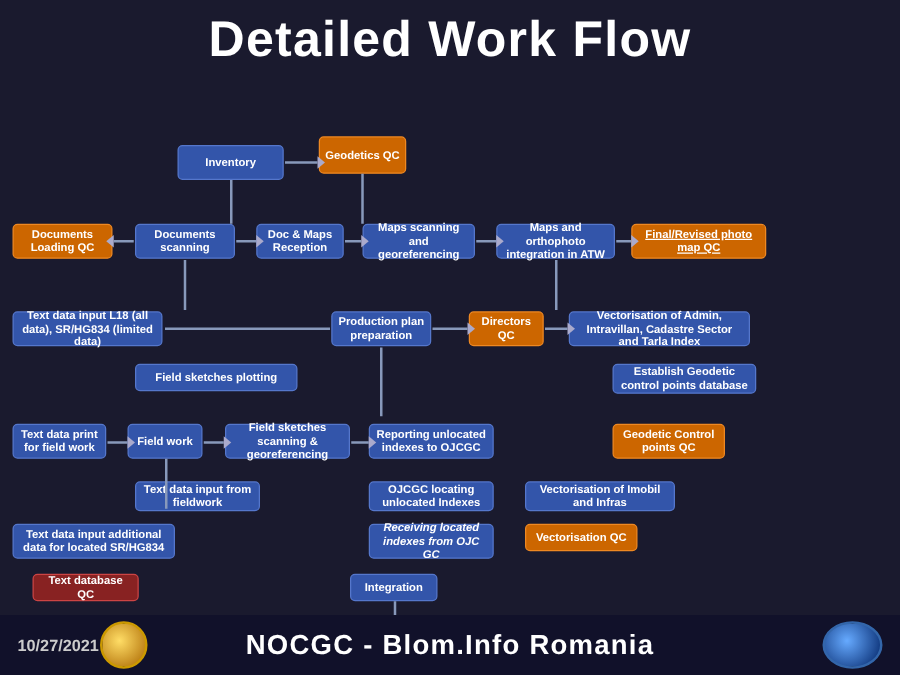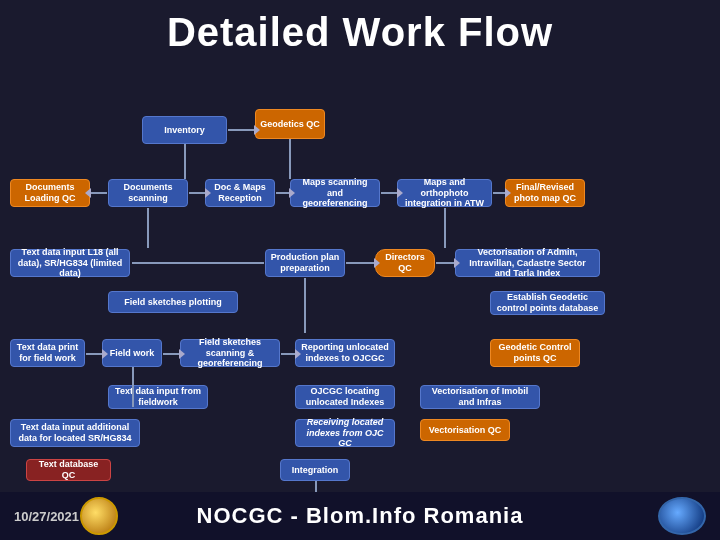--- a/index.html
+++ b/index.html
@@ -129,31 +129,31 @@
   <div class="box box-blue" style="left:142px; top:55px; width:85px; height:28px;">Inventory</div>
   <div class="box box-orange" style="left:255px; top:48px; width:70px; height:30px;">Geodetics QC</div>
 
   <div class="connector-line arrow-h arrowhead-right" style="left:228px; top:68px; width:26px; height:2px;"></div>
 
   <div class="box box-orange" style="left:10px; top:118px; width:80px; height:28px;">Documents Loading QC</div>
   <div class="box box-blue" style="left:108px; top:118px; width:80px; height:28px;">Documents scanning</div>
   <div class="box box-blue" style="left:205px; top:118px; width:70px; height:28px;">Doc &amp; Maps Reception</div>
   <div class="box box-blue" style="left:290px; top:118px; width:90px; height:28px;">Maps scanning and georeferencing</div>
   <div class="box box-blue" style="left:397px; top:118px; width:95px; height:28px;">Maps and orthophoto integration in ATW</div>
-  <div class="box box-orange" style="left:505px; top:118px; width:80px; height:28px;">Final/Revised photo map QC</div>
+  <div class="box box-orange" style="left:505px; top:118px; width:108px; height:28px;text-decoration:underline;">Final/Revised photo map QC</div>
 
   <div class="connector-line arrow-h arrowhead-left" style="left:91px; top:131px; width:16px; height:2px;"></div>
   <div class="connector-line arrow-h arrowhead-right" style="left:189px; top:131px; width:16px; height:2px;"></div>
   <div class="connector-line arrow-h arrowhead-right" style="left:276px; top:131px; width:13px; height:2px;"></div>
   <div class="connector-line arrow-h arrowhead-right" style="left:381px; top:131px; width:16px; height:2px;"></div>
   <div class="connector-line arrow-h arrowhead-right" style="left:493px; top:131px; width:12px; height:2px;"></div>
 
   <div class="box box-blue" style="left:10px; top:188px; width:120px; height:28px;">Text data input L18 (all data), SR/HG834 (limited data)</div>
   <div class="box box-blue" style="left:265px; top:188px; width:80px; height:28px;">Production plan preparation</div>
-  <div class="box box-orange" style="left:375px; top:188px; width:60px; height:28px;border-radius:10px;">Directors QC</div>
+  <div class="box box-orange" style="left:375px; top:188px; width:60px; height:28px;">Directors QC</div>
   <div class="box box-blue" style="left:455px; top:188px; width:145px; height:28px;">Vectorisation of Admin, Intravillan, Cadastre Sector and Tarla Index</div>
 
   <div class="connector-line arrow-h arrowhead-right" style="left:346px; top:201px; width:28px; height:2px;"></div>
 
   <div class="connector-line arrow-h arrowhead-right" style="left:436px; top:201px; width:18px; height:2px;"></div>
 
   <div class="box box-blue" style="left:108px; top:230px; width:130px; height:22px;">Field sketches plotting</div>
 
   <div class="box box-blue" style="left:490px; top:230px; width:115px; height:24px;">Establish Geodetic control points database</div>
 

